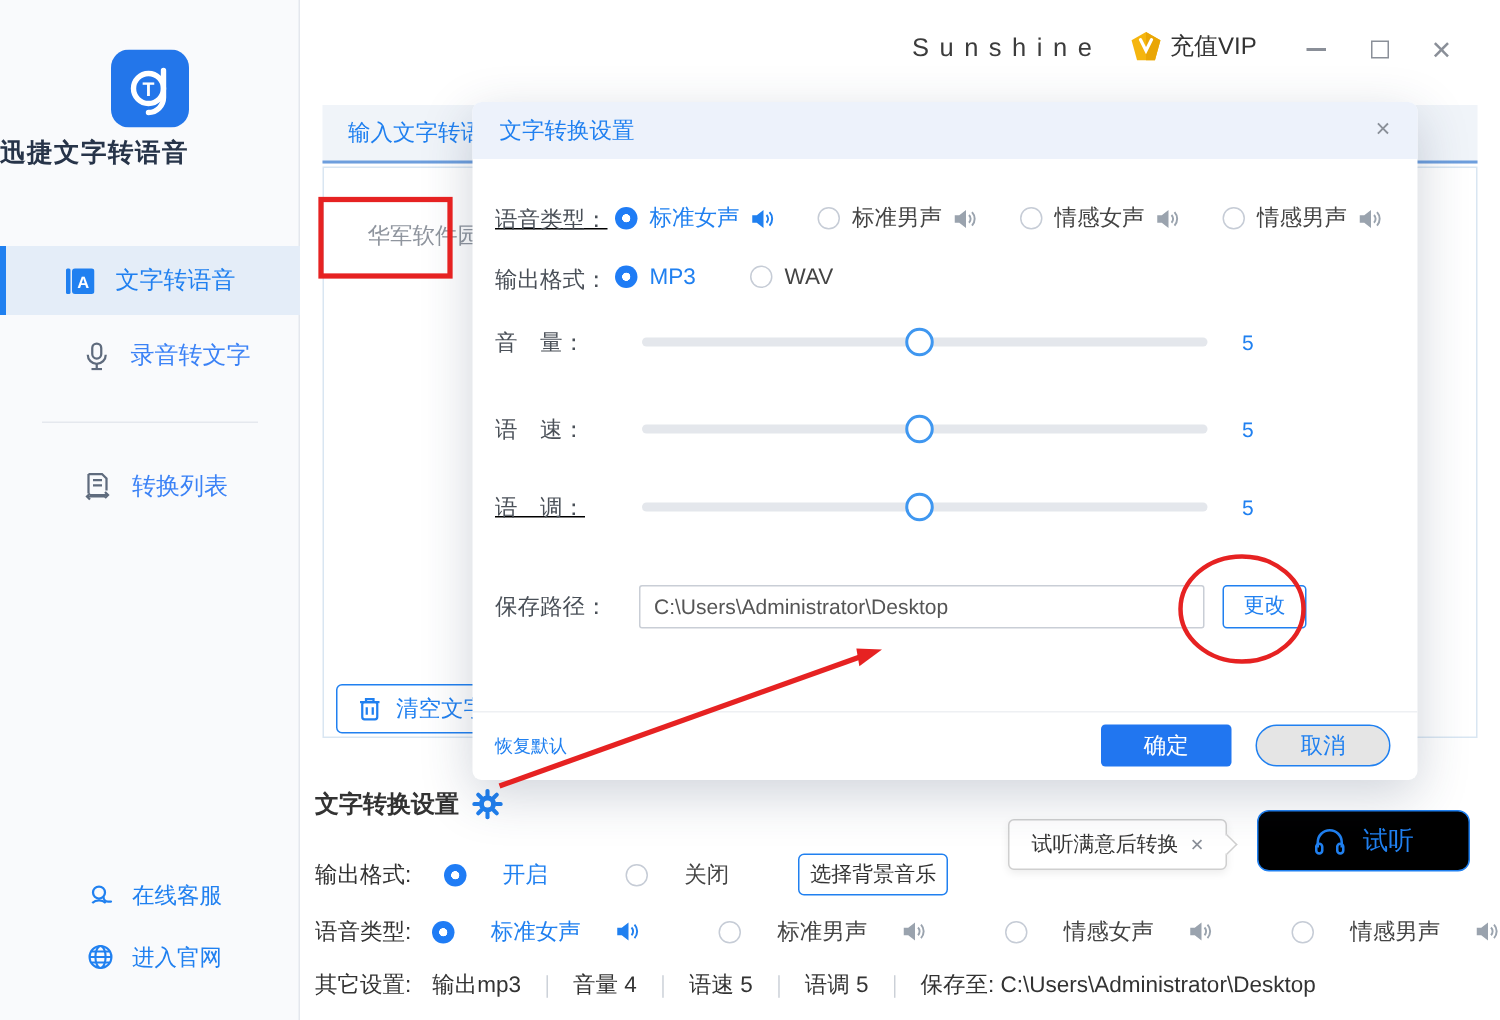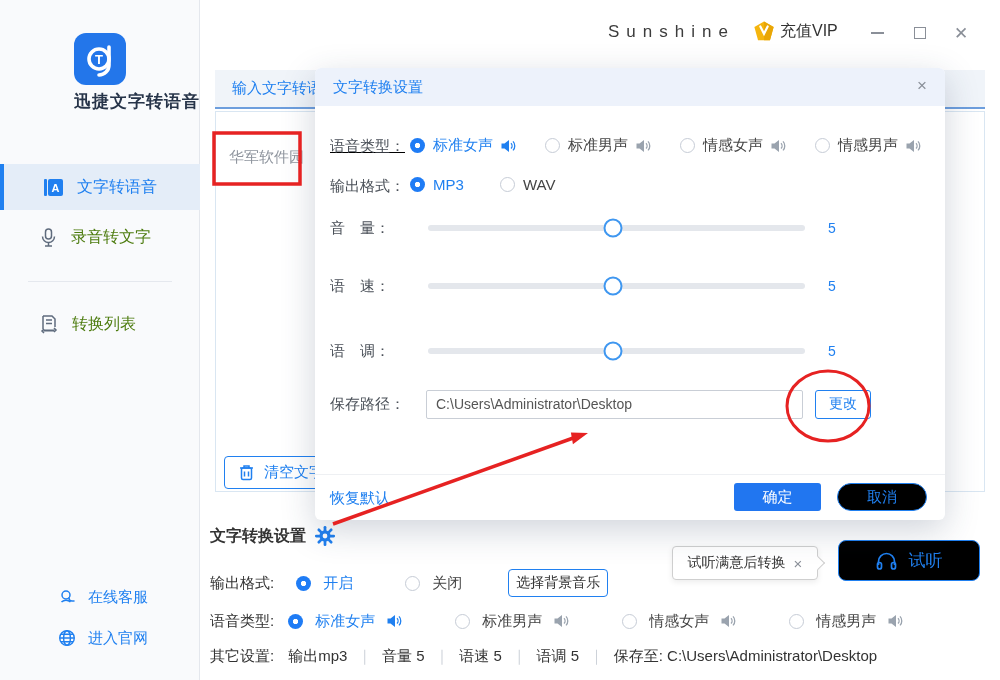--- a/index.html
+++ b/index.html
@@ -3,49 +3,49 @@
 <meta charset="utf-8">
 <style>
   * { margin:0; padding:0; box-sizing:border-box; }
   html,body { width:1000px; height:680px; }
   body { font-family:"Liberation Sans","DejaVu Sans",sans-serif; background:#fff; overflow:hidden; }
   .app { position:relative; width:1000px; height:680px; background:#fff; }
 
   
   .sidebar { position:absolute; left:0; top:0; width:200px; height:680px; background:#f9fafc; border-right:1px solid #e4e7ed; }
   .logo { position:absolute; left:74px; top:33px; width:52px; height:52px; }
-  .app-name { position:absolute; left:0; top:90px; width:200px; text-align:right; font-size:17px; font-weight:bold; color:#273449; letter-spacing:1px; }
-  .side-item { position:absolute; left:0; width:200px; height:46px; display:flex; align-items:center; gap:14px; padding-left:40px; font-size:16px; color:#4d7c0f; cursor:pointer; }
+  .app-name { position:absolute; left:0; top:90px; width:200px; text-align:left; font-size:17px; font-weight:bold; color:#273449; letter-spacing:1px; }
+  .side-item { position:absolute; left:0; width:200px; height:46px; display:flex; align-items:center; gap:14px; padding-left:56px; font-size:16px; color:#3b82f6; cursor:pointer; }
   .side-item.active { background:#e4edf8; color:#2080f0; border-left:4px solid #2080f0; padding-left:40px; }
   .side-divider { position:absolute; left:28px; top:281px; width:144px; height:1px; background:#e5e8ee; }
   .side-link { position:absolute; left:0; width:200px; height:26px; display:flex; align-items:center; gap:12px; padding-left:58px; font-size:15px; color:#2080f0; cursor:pointer; }
 
   
   .win-title { position:absolute; left:608px; top:22px; font-size:17px; letter-spacing:7px; color:#3c3c3c; }
   .vip { position:absolute; left:753px; top:20px; display:flex; align-items:center; gap:5px; font-size:16px; color:#333; cursor:pointer; }
   .win-btn { position:absolute; top:22px; width:26px; height:22px; display:flex; align-items:center; justify-content:center; cursor:pointer; }
   .min-glyph { width:13px; height:2px; background:#8a8f98; }
   .max-glyph { width:12px; height:12px; border:1.6px solid #8a8f98; }
   .close-glyph { font-size:17px; color:#8a8f98; line-height:1; }
 
   
   .tabstrip { position:absolute; left:215px; top:70px; width:770px; height:39px; background:#f0f4f9; border-bottom:2px solid #6d9edd; }
   .tab { position:absolute; left:17px; top:0; height:37px; display:flex; align-items:center; font-size:15px; color:#2080f0; cursor:pointer; }
   .editor { position:absolute; left:215px; top:111px; width:770px; height:381px; background:#fff; border:1px solid #d9e6f2; }
-  .editor-text { position:absolute; left:13px; top:36px; font-size:15px; color:#8f959e; }
+  .editor-text { position:absolute; left:29px; top:36px; font-size:15px; color:#8f959e; }
   .clear-btn { position:absolute; left:8px; top:344px; width:122px; height:33px; border:1px solid #2080f0; border-radius:4px; background:#fff; color:#2080f0; font-size:15px; display:flex; align-items:center; gap:10px; padding-left:14px; cursor:pointer; }
 
   .settings-heading { position:absolute; left:210px; top:525px; display:flex; align-items:center; gap:8px; }
   .settings-heading .txt { font-size:16px; font-weight:bold; color:#333; }
 
   .ctl-row { position:absolute; left:210px; display:flex; align-items:center; font-size:15px; color:#333; }
   .row-label { color:#333; }
   .radio { width:15px; height:15px; border-radius:50%; border:1px solid #c6ccd6; background:#fff; display:inline-block; flex:none; cursor:pointer; }
   .radio.sel { border:none; background:radial-gradient(circle,#ffffff 0 2.6px,#1f7cf5 2.9px); }
-  .opt { display:flex; align-items:center; gap:12px; cursor:pointer; color:#444; }
+  .opt { display:flex; align-items:center; gap:24px; cursor:pointer; color:#444; }
   .opt .lbl { font-size:15px; }
   .opt.sel .lbl { color:#2080f0; }
   .spk { color:#9aa3ae; display:flex; }
   .opt.sel .spk { color:#2080f0; }
   .choose-bgm { width:100px; height:28px; border:1px solid #2080f0; border-radius:4px; background:#fff; font-size:14px; color:#333; cursor:pointer; }
   .sep { color:#c9ced6; margin:0 10px; }
 
   .tooltip { position:absolute; left:672px; top:546px; width:146px; height:34px; background:#fff; border:1px solid #cfcfcf; border-radius:4px; box-shadow:0 2px 6px rgba(0,0,0,.08); display:flex; align-items:center; justify-content:center; gap:8px; font-size:14px; color:#333; }
   .tooltip .arrow { position:absolute; right:-6px; top:50%; width:10px; height:10px; background:#fff; border-right:1px solid #cfcfcf; border-top:1px solid #cfcfcf; transform:translateY(-50%) rotate(45deg); }
   .tooltip .close { color:#8a8f98; font-size:15px; cursor:pointer; }
@@ -61,23 +61,23 @@
   .m-row { position:absolute; left:15px; display:flex; align-items:center; }
   .m-label { width:80px; font-size:15px; color:#4a5058; flex:none; }
   .m-opt { position:absolute; display:flex; align-items:center; gap:8px; cursor:pointer; }
   .slider-track { position:absolute; left:98px; top:50%; transform:translateY(-50%); width:377px; height:6px; background:#e4e7ec; border-radius:3px; cursor:pointer; }
   .slider-fill { height:100%; width:49%; background:#3f97f0; border-radius:3px; }
   .slider-thumb { position:absolute; left:49%; top:50%; transform:translate(-50%,-50%); width:19px; height:19px; background:#fff; border:2px solid #3f97f0; border-radius:50%; cursor:grab; }
   .slider-val { position:absolute; left:498px; font-size:14px; color:#2080f0; }
   .path-input { position:absolute; left:96px; width:377px; height:29px; border:1px solid #c9ced6; border-radius:2px; font-size:14px; color:#555; padding:0 9px; font-family:"Liberation Sans",sans-serif; }
   .change-btn { position:absolute; left:485px; width:56px; height:29px; background:#fff; border:1px solid #2080f0; border-radius:3px; color:#2080f0; font-size:14px; cursor:pointer; }
   .modal-divider { position:absolute; left:0; top:406px; width:100%; height:1px; background:#eef0f3; }
-  .reset-link { position:absolute; left:15px; top:421px; font-size:15px; color:#2080f0; cursor:pointer; }
+  .reset-link { position:absolute; left:15px; top:421px; font-size:12px; color:#2080f0; cursor:pointer; }
   .ok-btn { position:absolute; left:419px; top:415px; width:87px; height:28px; background:#2176f0; border:none; border-radius:3px; color:#fff; font-size:15px; cursor:pointer; }
-  .cancel-btn { position:absolute; left:522px; top:415px; width:90px; height:28px; background:#000000; border:1px solid #2080f0; border-radius:14px; color:#2080f0; font-size:15px; cursor:pointer; }
+  .cancel-btn { position:absolute; left:522px; top:415px; width:90px; height:28px; background:#e5e5e5; border:1px solid #2080f0; border-radius:14px; color:#2080f0; font-size:15px; cursor:pointer; }
 
   
   .annotations { position:absolute; inset:0; z-index:40; pointer-events:none; }
 </style>
 </head>
 <body>
 
 <div class="app">
 
   <div class="sidebar">
@@ -251,21 +251,21 @@
             <path d="M12 2.4a6.6 6.6 0 010 9" stroke="currentColor" stroke-width="1.3" fill="none"></path>
           </svg>
         </span>
     </span>
   </div>
 
   <div class="ctl-row" style="top:644px; height:24px;">
     <span class="row-label">其它设置:</span>
     <span style="margin-left:14px">输出mp3</span>
     <span class="sep">｜</span>
-    <span>音量 5</span>
+    <span>音量 4</span>
     <span class="sep">｜</span>
     <span>语速 5</span>
     <span class="sep">｜</span>
     <span>语调 5</span>
     <span class="sep">｜</span>
     <span>保存至: C:\Users\Administrator\Desktop</span>
   </div>
 
   <div class="tooltip">
     <span>试听满意后转换</span>
@@ -352,21 +352,21 @@
     <div class="m-row" style="top:145px; height:30px; width:600px;">
       <span class="m-label">音　量：</span>
       <span class="slider-track"><span class="slider-fill"></span><span class="slider-thumb"></span></span>
       <span class="slider-val">5</span>
     </div>
     <div class="m-row" style="top:203px; height:30px; width:600px;">
       <span class="m-label">语　速：</span>
       <span class="slider-track"><span class="slider-fill"></span><span class="slider-thumb"></span></span>
       <span class="slider-val">5</span>
     </div>
-    <div class="m-row" style="top:268px; height:30px; width:600px;">
+    <div class="m-row" style="top:255px; height:30px; width:600px;text-decoration:underline;">
       <span class="m-label">语　调：</span>
       <span class="slider-track"><span class="slider-fill"></span><span class="slider-thumb"></span></span>
       <span class="slider-val">5</span>
     </div>
 
     <div class="m-row" style="top:321px; height:30px; width:600px;">
       <span class="m-label">保存路径：</span>
       <input class="path-input" type="text" value="C:\Users\Administrator\Desktop" style="">
       <button class="change-btn">更改</button>
     </div>

